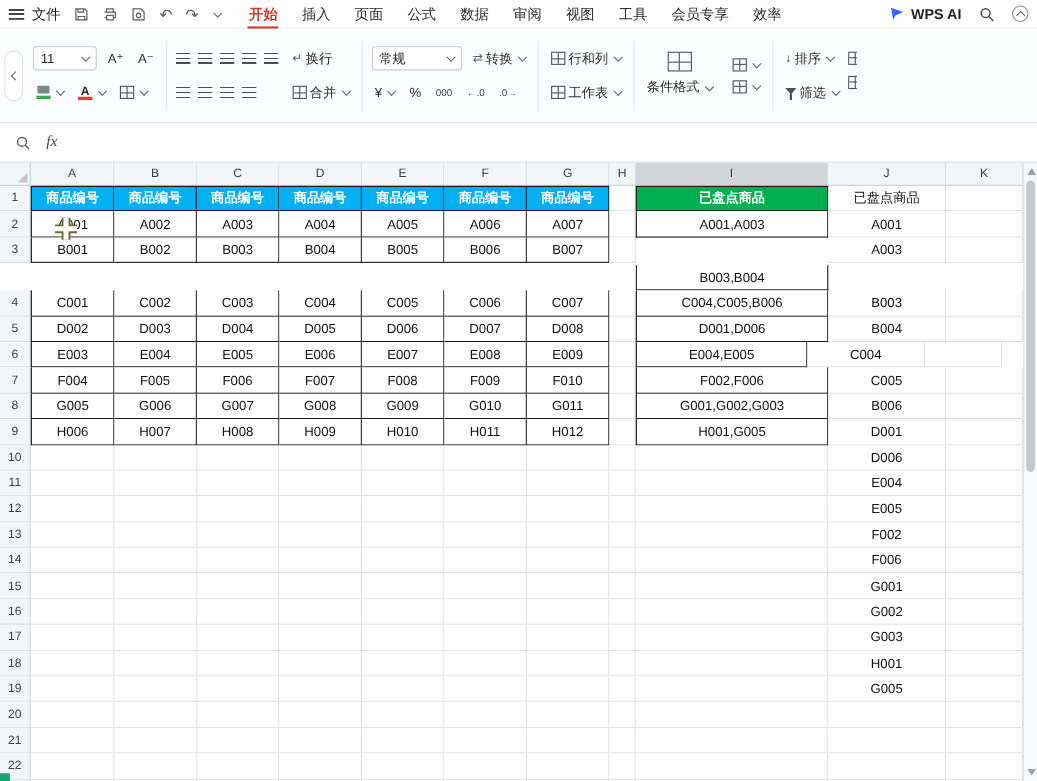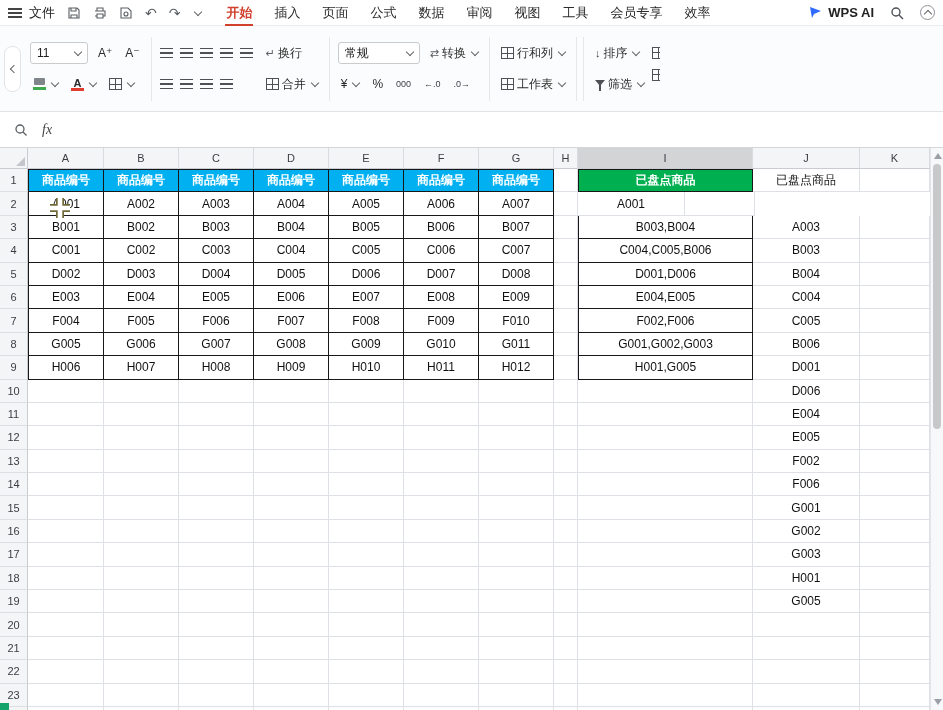--- a/index.html
+++ b/index.html
@@ -241,20 +241,41 @@
       <div class="t-row">
         <div class="tbtn">
             <span class="i-grid"></span>
             <span>工作表</span>
             <span class="chev"></span>
           </div>
       </div>
     </div>
     <div class="vsep"></div>
 
+    <div class="tgroup">
+      <div class="t-row" style="height:48px;gap:12px">
+        <div class="cond-col">
+          <span class="i-grid big-grid"></span>
+          <div class="tbtn">
+              <span>条件格式</span>
+              <span class="chev"></span>
+            </div>
+        </div>
+        <div class="cond-col">
+          <div class="tbtn">
+              <span class="i-grid"></span>
+              <span class="chev"></span>
+            </div>
+          <div class="tbtn">
+              <span class="i-grid"></span>
+              <span class="chev"></span>
+            </div>
+        </div>
+      </div>
+    </div>
     <div class="vsep"></div>
 
 
     <div class="tgroup">
       <div class="t-row">
         <div class="tbtn">
             <span class="i-arrow">↓</span>
             <span>排序</span>
             <span class="chev"></span>
           </div>
@@ -317,34 +338,35 @@
       <div class="grid-row">
         <div class="row-hdr">2</div>
         <div class="cell bordered bl" style="width: 76px;">A001</div>
         <div class="cell bordered" style="width: 75px;">A002</div>
         <div class="cell bordered" style="width: 75px;">A003</div>
         <div class="cell bordered" style="width: 75px;">A004</div>
         <div class="cell bordered" style="width: 75px;">A005</div>
         <div class="cell bordered" style="width: 75px;">A006</div>
         <div class="cell bordered" style="width: 75px;">A007</div>
         <div class="cell" style="width: 24px;"></div>
+        <div class="cell bordered bl" style="width: 175px;">A001,A003</div>
         <div class="cell" style="width: 107px;">A001</div>
         <div class="cell" style="width: 70px;"></div>
       </div>
       <div class="grid-row">
         <div class="row-hdr">3</div>
         <div class="cell bordered bl" style="width: 76px;">B001</div>
         <div class="cell bordered" style="width: 75px;">B002</div>
         <div class="cell bordered" style="width: 75px;">B003</div>
         <div class="cell bordered" style="width: 75px;">B004</div>
         <div class="cell bordered" style="width: 75px;">B005</div>
         <div class="cell bordered" style="width: 75px;">B006</div>
         <div class="cell bordered" style="width: 75px;">B007</div>
         <div class="cell" style="width: 24px;"></div>
-        <div class="cell bordered bl" style="width: 175px;">B003,B004</div>
+        <div class="cell bordered bl" style="width: 175px; margin-top: 25px;">B003,B004</div>
         <div class="cell" style="width: 107px;">A003</div>
         <div class="cell" style="width: 70px;"></div>
       </div>
       <div class="grid-row">
         <div class="row-hdr">4</div>
         <div class="cell bordered bl" style="width: 76px;">C001</div>
         <div class="cell bordered" style="width: 75px;">C002</div>
         <div class="cell bordered" style="width: 75px;">C003</div>
         <div class="cell bordered" style="width: 75px;">C004</div>
         <div class="cell bordered" style="width: 75px;">C005</div>
@@ -372,21 +394,21 @@
       <div class="grid-row">
         <div class="row-hdr">6</div>
         <div class="cell bordered bl" style="width: 76px;">E003</div>
         <div class="cell bordered" style="width: 75px;">E004</div>
         <div class="cell bordered" style="width: 75px;">E005</div>
         <div class="cell bordered" style="width: 75px;">E006</div>
         <div class="cell bordered" style="width: 75px;">E007</div>
         <div class="cell bordered" style="width: 75px;">E008</div>
         <div class="cell bordered" style="width: 75px;">E009</div>
         <div class="cell" style="width: 24px;"></div>
-        <div class="cell bordered bl" style="width: 175px;">E004,E005</div>
+        <div class="cell bordered bl" style="width: 156px;">E004,E005</div>
         <div class="cell" style="width: 107px;">C004</div>
         <div class="cell" style="width: 70px;"></div>
       </div>
       <div class="grid-row">
         <div class="row-hdr">7</div>
         <div class="cell bordered bl" style="width: 76px;">F004</div>
         <div class="cell bordered" style="width: 75px;">F005</div>
         <div class="cell bordered" style="width: 75px;">F006</div>
         <div class="cell bordered" style="width: 75px;">F007</div>
         <div class="cell bordered" style="width: 75px;">F008</div>

